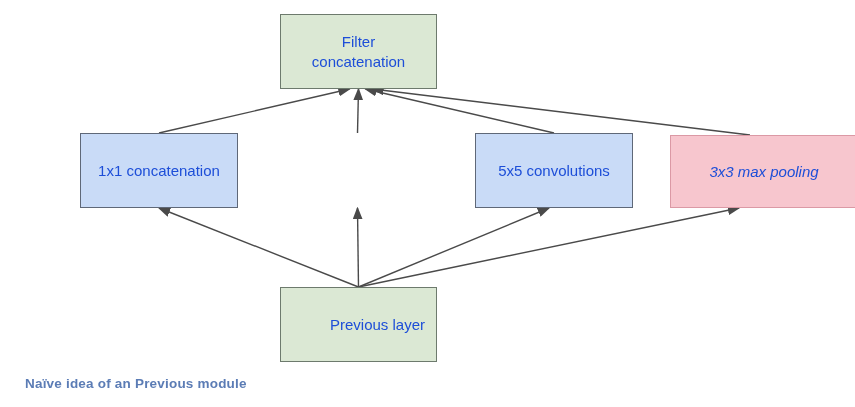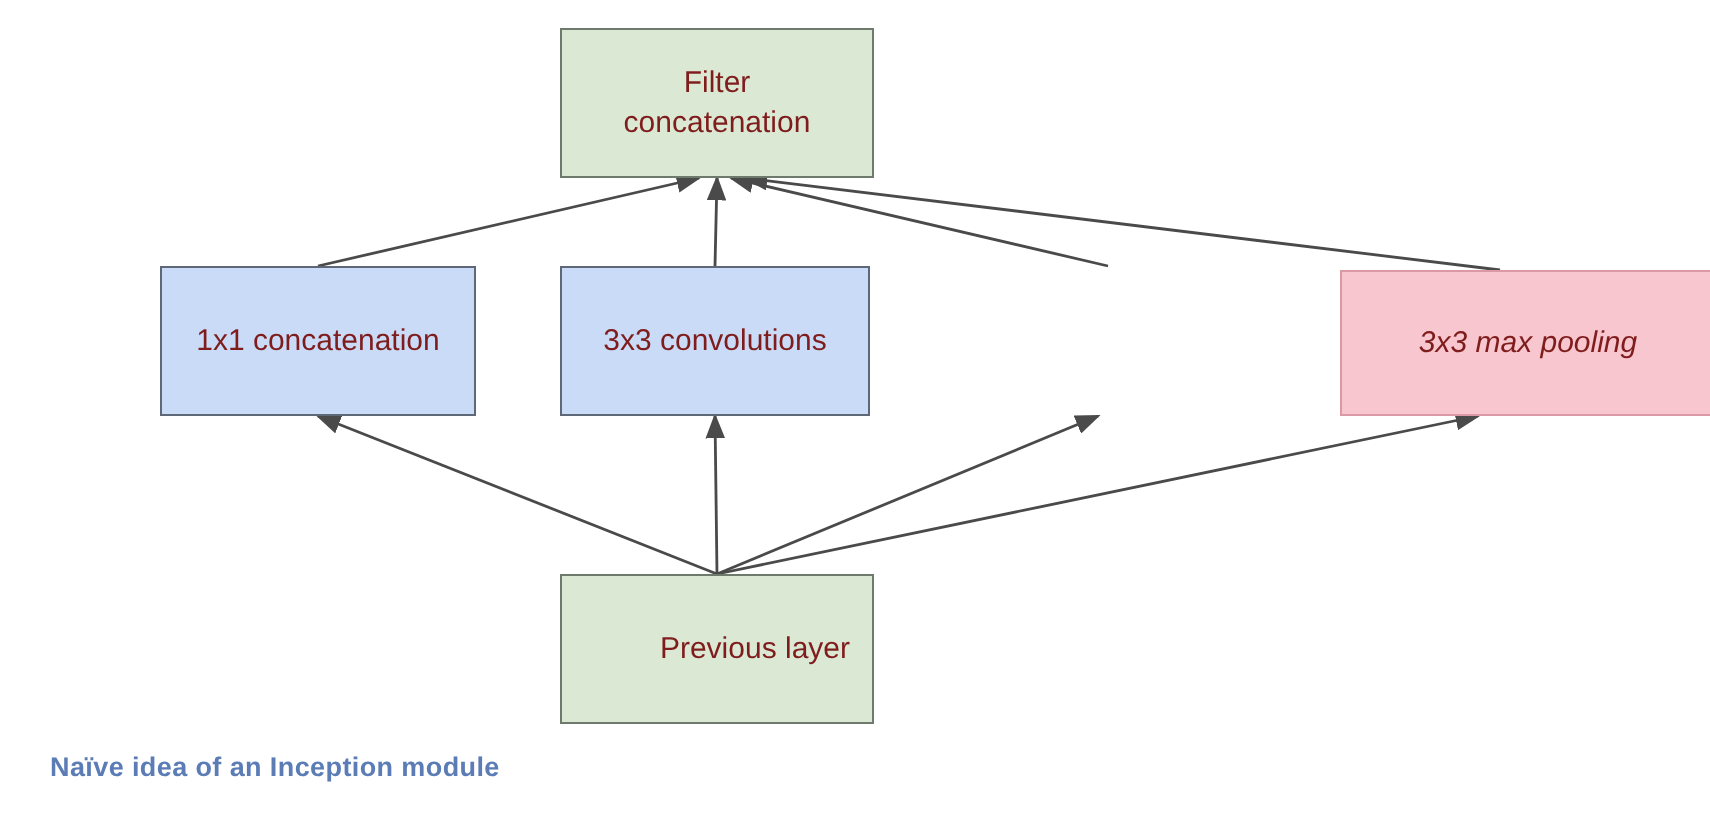--- a/index.html
+++ b/index.html
@@ -25,21 +25,21 @@
   }
   .node {
     position: absolute;
     box-sizing: border-box;
     display: flex;
     align-items: center;
     justify-content: center;
     text-align: center;
     font-size: 15px;
     line-height: 1.3;
-    color: #7f1d1d;
+    color: #1d4ed8;
     padding: 2px 6px;
   }
   .node.green {
     background: var(--green-fill, #dbe8d4);
     border: 1.5px solid var(--green-border, #6d7a6d);
   }
   .node.blue {
     background: var(--blue-fill, #c9dbf7);
     border: 1.5px solid var(--blue-border, #5f6878);
   }
@@ -87,28 +87,28 @@
     </svg>
 
   <div class="node green" id="node-filter-concat">
     <span>Filter concatenation</span>
   </div>
 
   <div class="node blue" id="node-conv1x1">
     <span>1x1 concatenation</span>
   </div>
 
-  <div class="node blue" id="node-conv3x3">
-    <span>3x3 convolutions</span>
+
+  <div class="node blue" id="node-conv5x5">
+    <span>5x5 convolutions</span>
   </div>
-
 
   <div class="node red" id="node-maxpool">
     <span>3x3 max pooling</span>
   </div>
 
   <div class="node green" id="node-previous">
     <span>Previous layer</span>
   </div>
 
-  <div id="caption">Naïve idea of an Inception module</div>
+  <div id="caption">Naïve idea of an Previous module</div>
 
 </div>
 
 </body></html>

